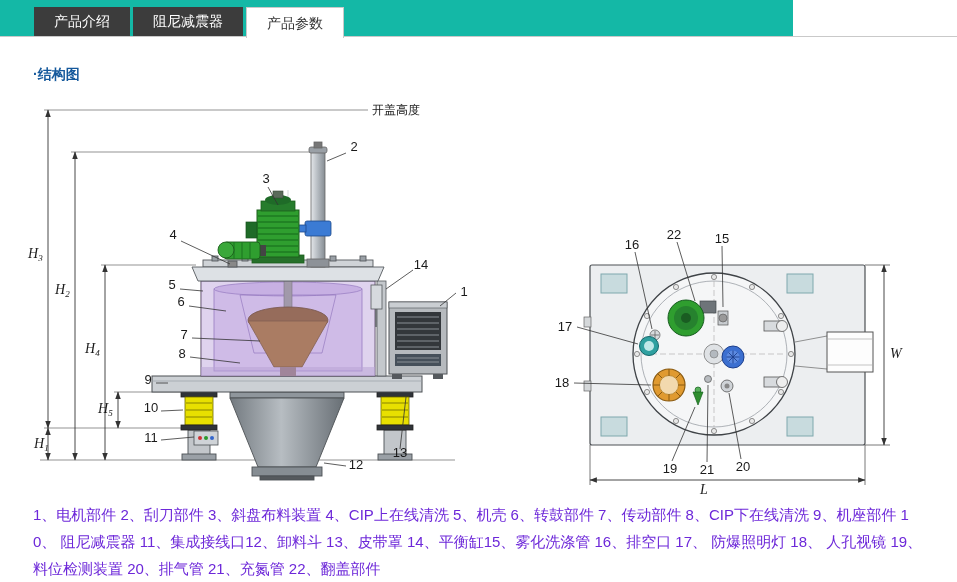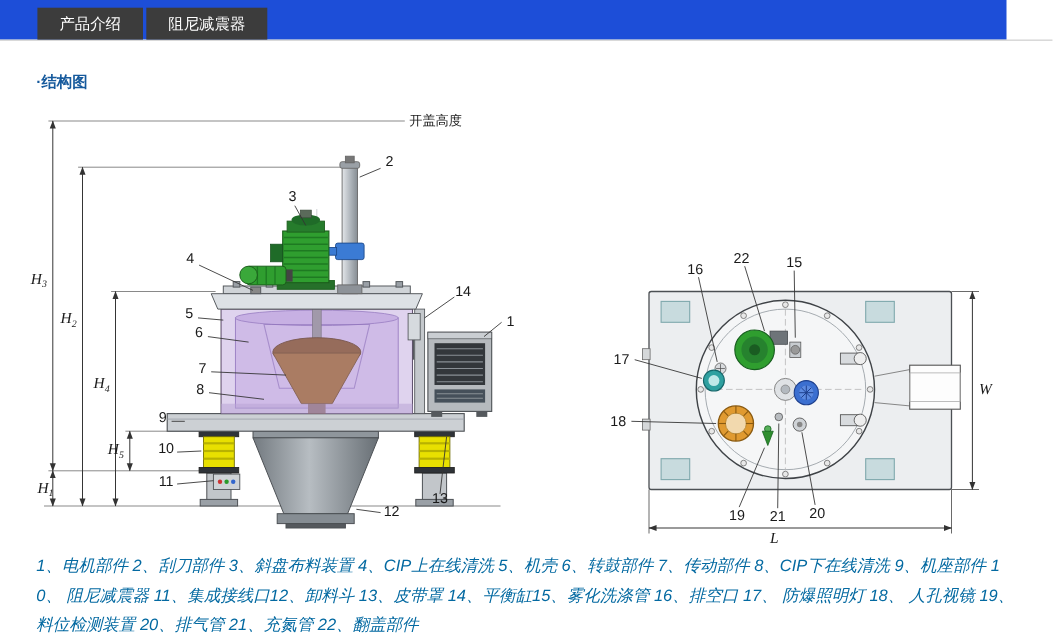--- a/index.html
+++ b/index.html
@@ -1,52 +1,53 @@
 <!DOCTYPE html>
 <html><head>
 <meta charset="utf-8">
 <style>
   * { margin:0; padding:0; box-sizing:border-box; }
   html,body { width:957px; height:582px; }
   body {
     position:relative; background:#ffffff; overflow:hidden;
     font-family:"Liberation Sans","DejaVu Sans",sans-serif; color:#333;
   }
-  .tabbar { position:absolute; top:0; left:0; width:915px; height:36px; background:#1d4ed8; }
+  .tabbar { position:absolute; top:0; left:0; width:793px; height:36px; background:#14b8a6; }
   .tabbar-line { position:absolute; top:36px; left:0; width:957px; height:1px; background:#c9c9c9; }
   .tabs { position:absolute; top:7px; left:34px; display:flex; z-index:2; }
   .tab {
     height:29px; line-height:29px; padding:0 20px; margin-right:3px;
     background:#3c3c3c; color:#fff; font-size:14px; cursor:pointer; white-space:nowrap;
   }
   .tab.active {
     background:#fff; color:#333; height:31px; line-height:30px;
     border:1px solid #c9c9c9; border-bottom:none; font-weight:normal;
   }
   .section-title {
     position:absolute; top:66px; left:33px;
     font-size:14px; font-weight:bold; color:#15599c;text-align:center;
   }
   svg.diagram { position:absolute; top:95px; left:0; }
   svg text { font-family:"Liberation Sans","DejaVu Sans",sans-serif; font-size:13px; fill:#1a1a1a; }
   svg text.dim { font-family:"Liberation Serif","DejaVu Serif",serif; font-style:italic; font-size:14px; }
   svg text.small { font-size:12px; }
   .legend {
     position:absolute; top:501px; left:33px; width:899px;
-    font-size:15px; line-height:27px; color:#0369a1; word-break:break-all;font-style:italic;
+    font-size:15px; line-height:27px; color:#6d28d9; word-break:break-all;
   }
 </style>
 </head>
 <body>
 
 <div class="tabbar">
   <div class="tabbar-line"></div>
   <div class="tabs">
     <div class="tab">产品介绍</div>
     <div class="tab">阻尼减震器</div>
+    <div class="tab active">产品参数</div>
   </div>
 </div>
 
 <div class="section-title">·结构图</div>
 
 <svg class="diagram" width="957" height="402" viewBox="0 0 957 402">
   <defs>
     <marker id="arrow" viewBox="0 0 10 10" refX="8.5" refY="5" markerWidth="9" markerHeight="9" orient="auto-start-reverse">
       <path d="M0,1.6 L9,5 L0,8.4 Z" fill="#333"></path>
     </marker>

